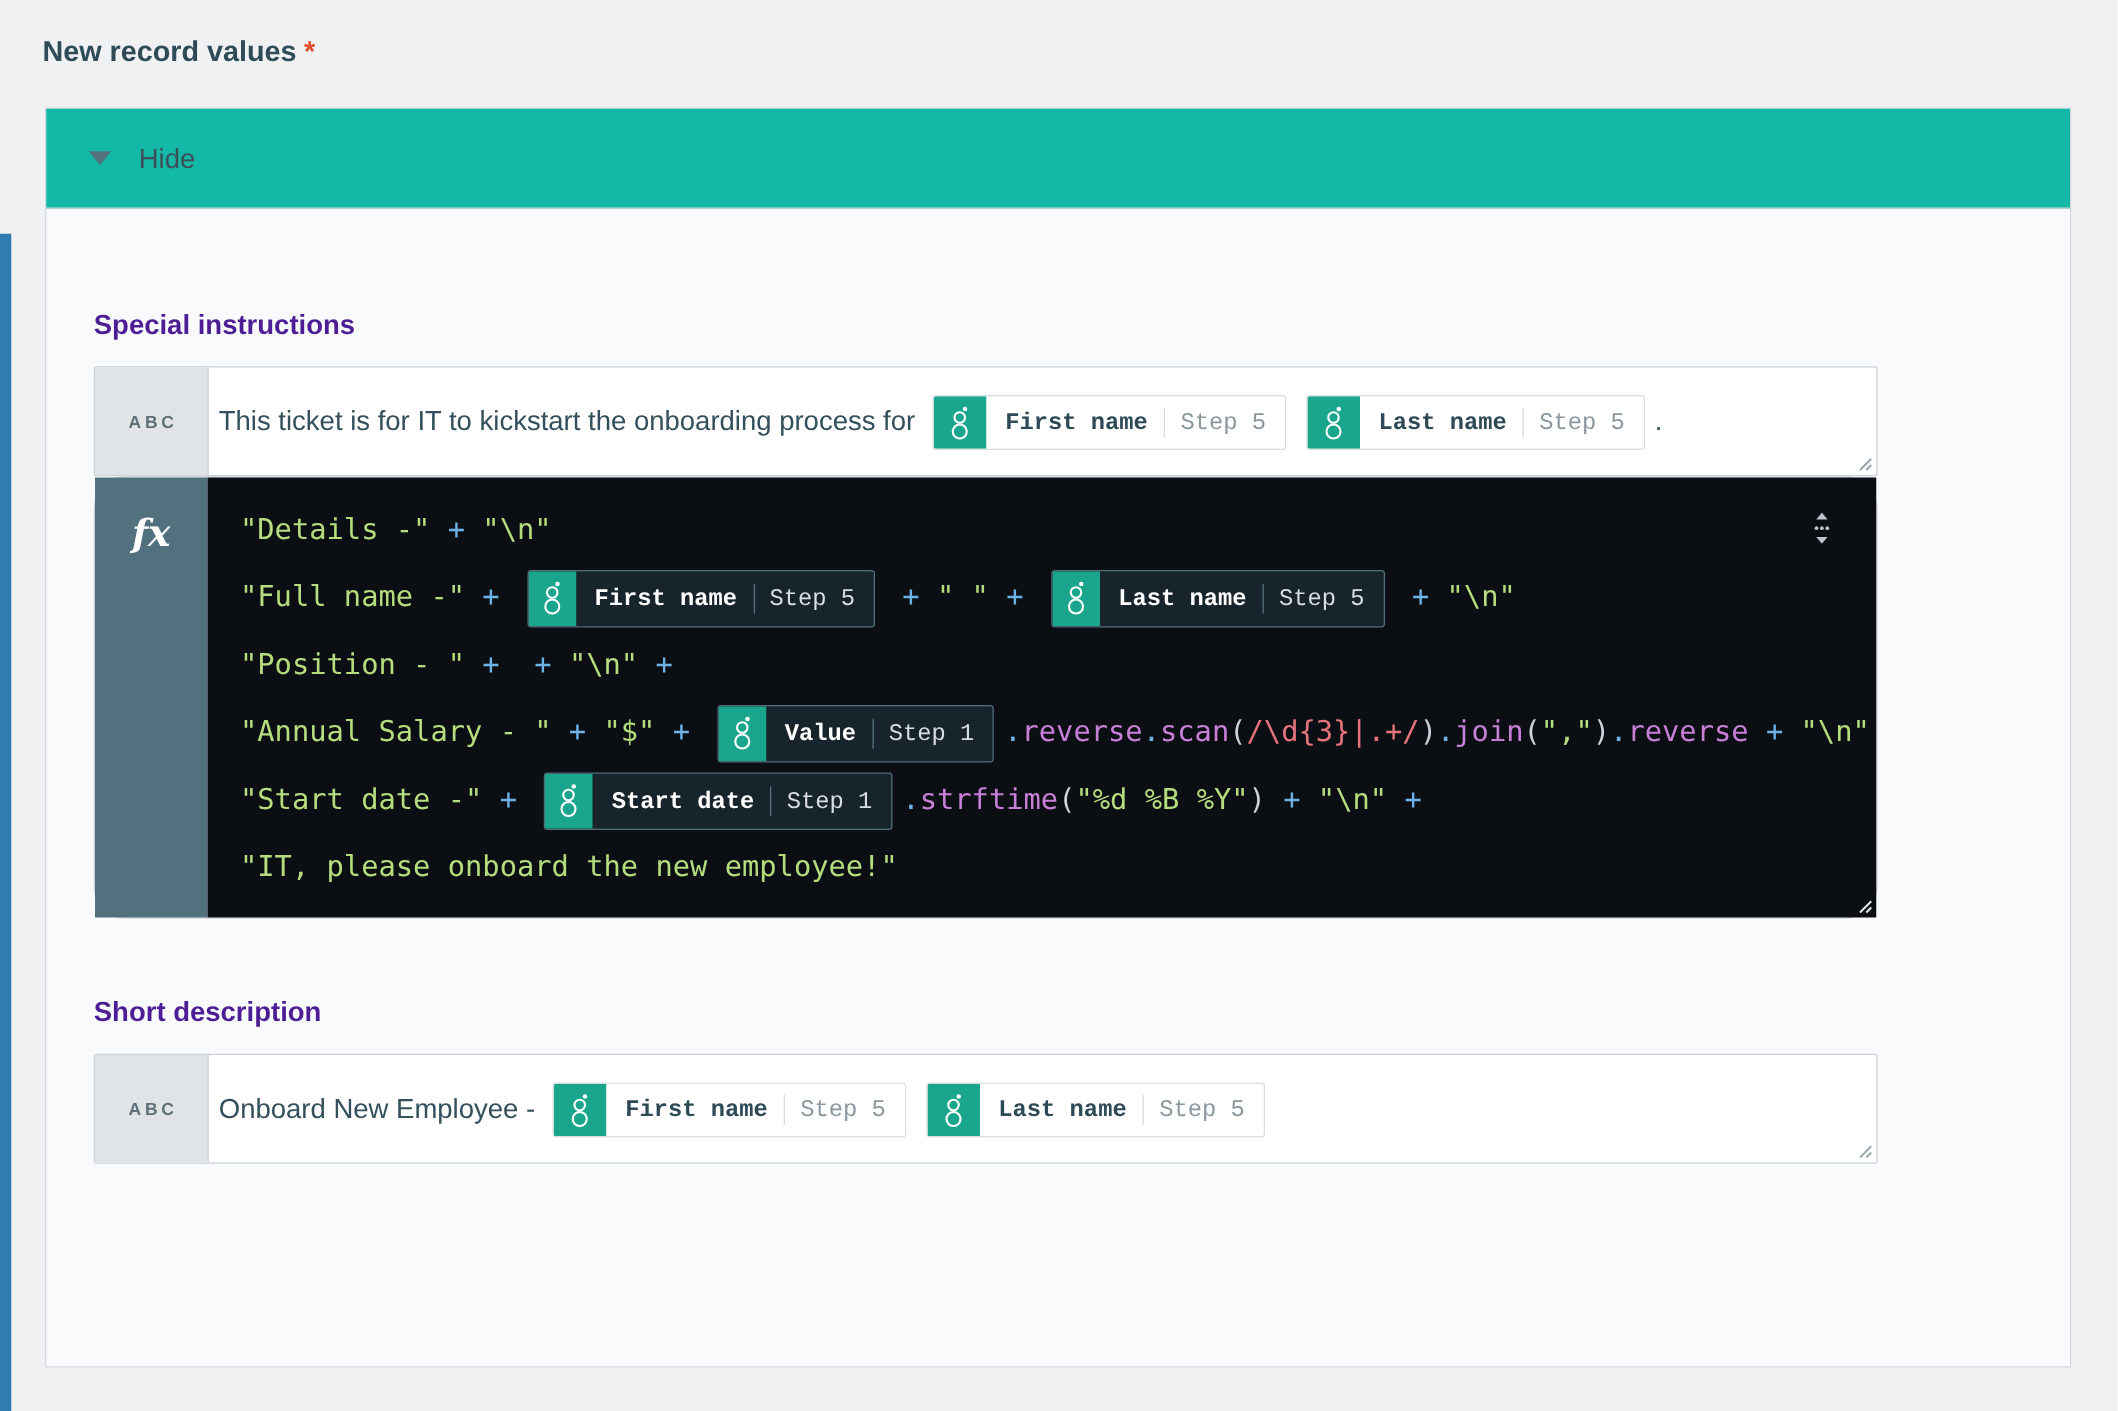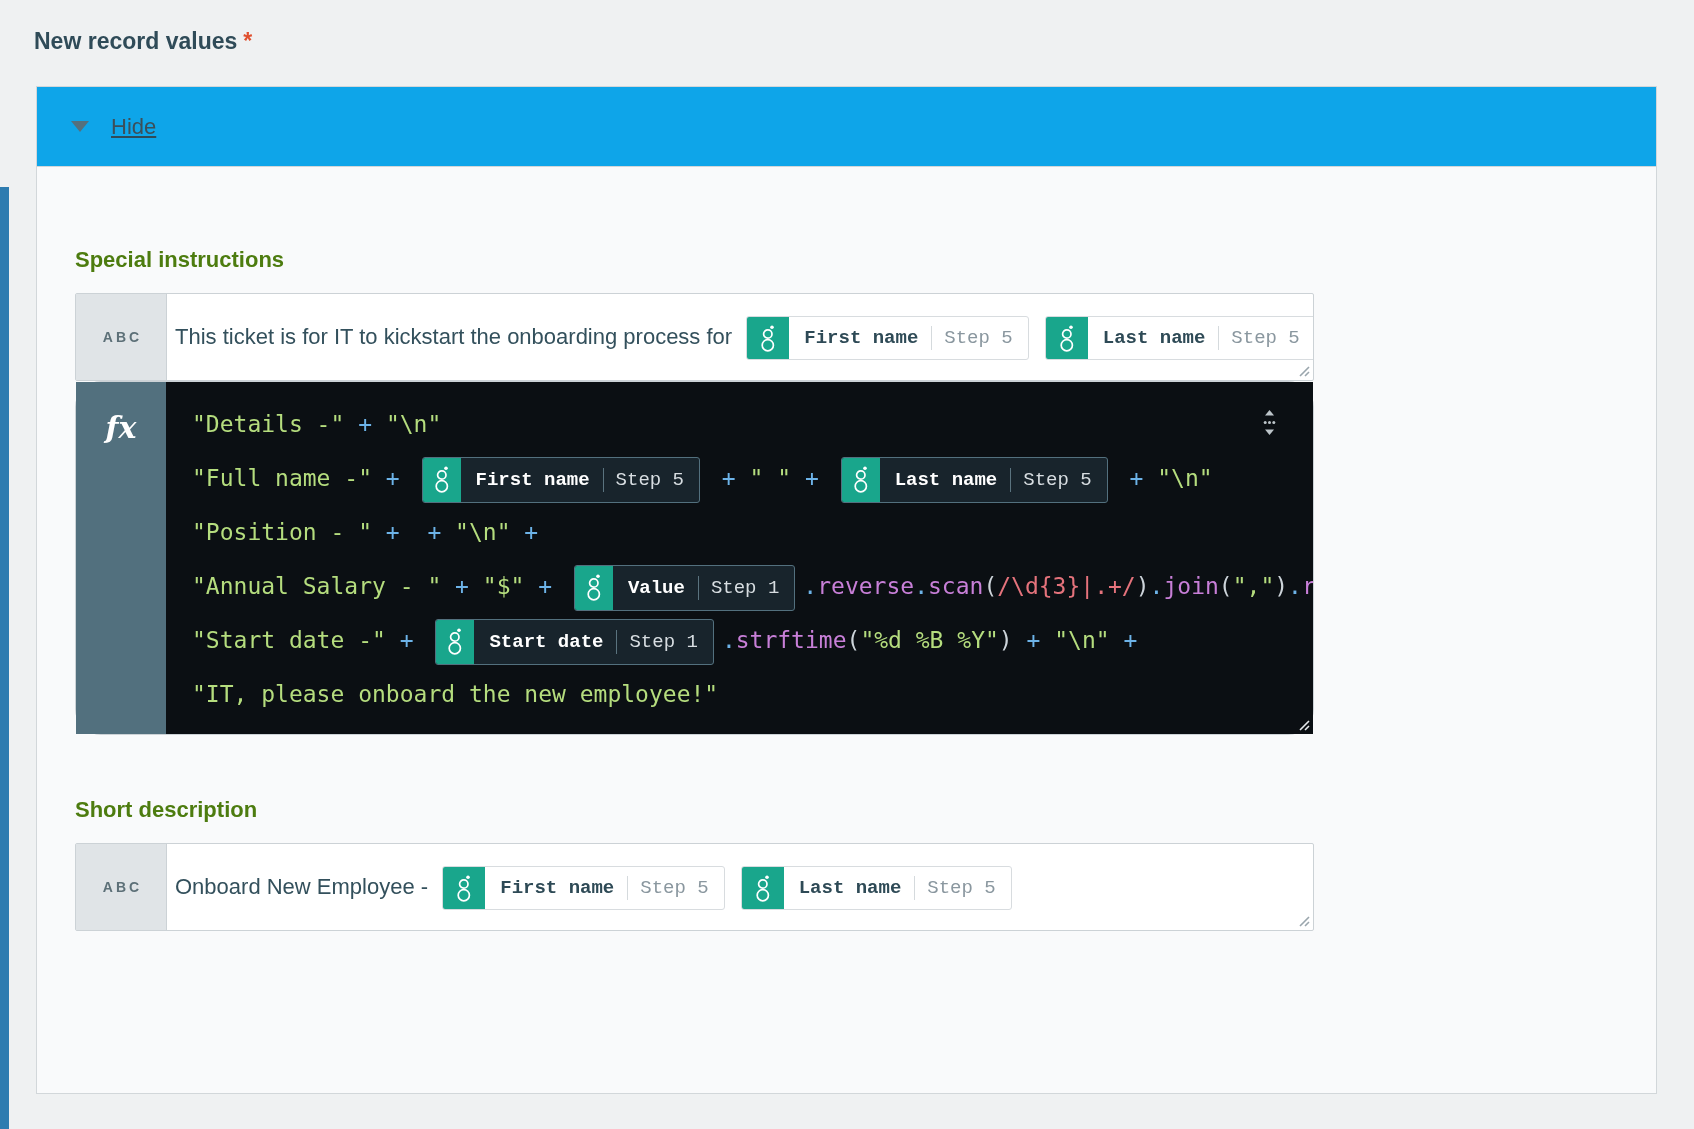--- a/index.html
+++ b/index.html
@@ -18,36 +18,36 @@
   .page-title{
     position:absolute;left:34px;top:28px;
     font-size:23px;font-weight:bold;color:#2f4b58;
   }
   .page-title .req{color:#e0502f;margin-left:6px;}
   .panel{
     position:absolute;left:36px;top:86px;width:1621px;height:1008px;
     background:#f9fafb;border:1px solid #d2d7da;box-sizing:border-box;
   }
   .panel-header{
-    height:80px;background:#0ea5e9;border-bottom:1px solid #d2d7da;
-    display:flex;align-items:center;padding-left:34px;cursor:pointer;box-sizing:border-box;text-decoration:underline;
+    height:80px;background:#14b8a6;border-bottom:1px solid #d2d7da;
+    display:flex;align-items:center;padding-left:34px;cursor:pointer;box-sizing:border-box;
   }
   .caret{
     width:0;height:0;
     border-left:9px solid transparent;border-right:9px solid transparent;
     border-top:11px solid #55707d;
     margin-right:22px;
   }
   .hide-label{font-size:22px;color:#3c4f59;}
   .panel-body{padding:80px 38px 0 38px;}
-  .field-label{font-size:22px;font-weight:bold;color:#4d7c0f;margin-bottom:20px;}
+  .field-label{font-size:22px;font-weight:bold;color:#4c1d95;margin-bottom:20px;}
   .section{margin-bottom:0;}
   .gap-lg{margin-top:62px;}
   .field{
-    position:relative;display:flex;width:1239px;box-sizing:border-box;
+    position:relative;display:flex;width:1427px;box-sizing:border-box;
     border:1px solid #ccd2d6;border-radius:2px;background:#ffffff;
   }
   .light-field{height:88px;}
   .field-badge{
     width:90px;flex-shrink:0;display:flex;align-items:center;justify-content:center;
     background:#e0e4e7;border-right:1px solid #ccd2d6;
   }
   .abc-glyph{
     font-size:14px;font-weight:bold;letter-spacing:3px;color:#5d7078;
     padding-left:3px;

